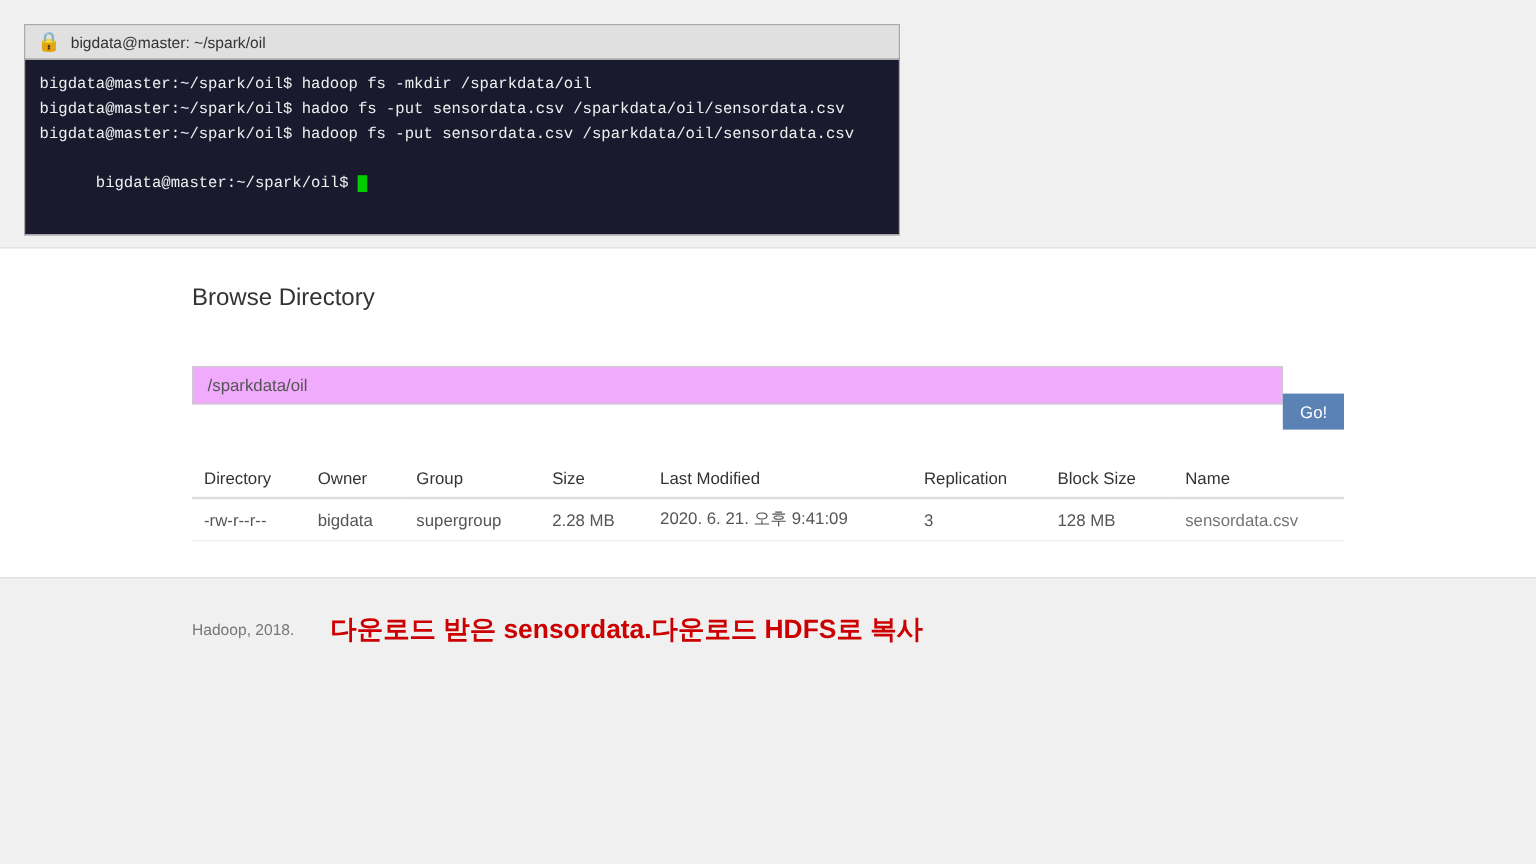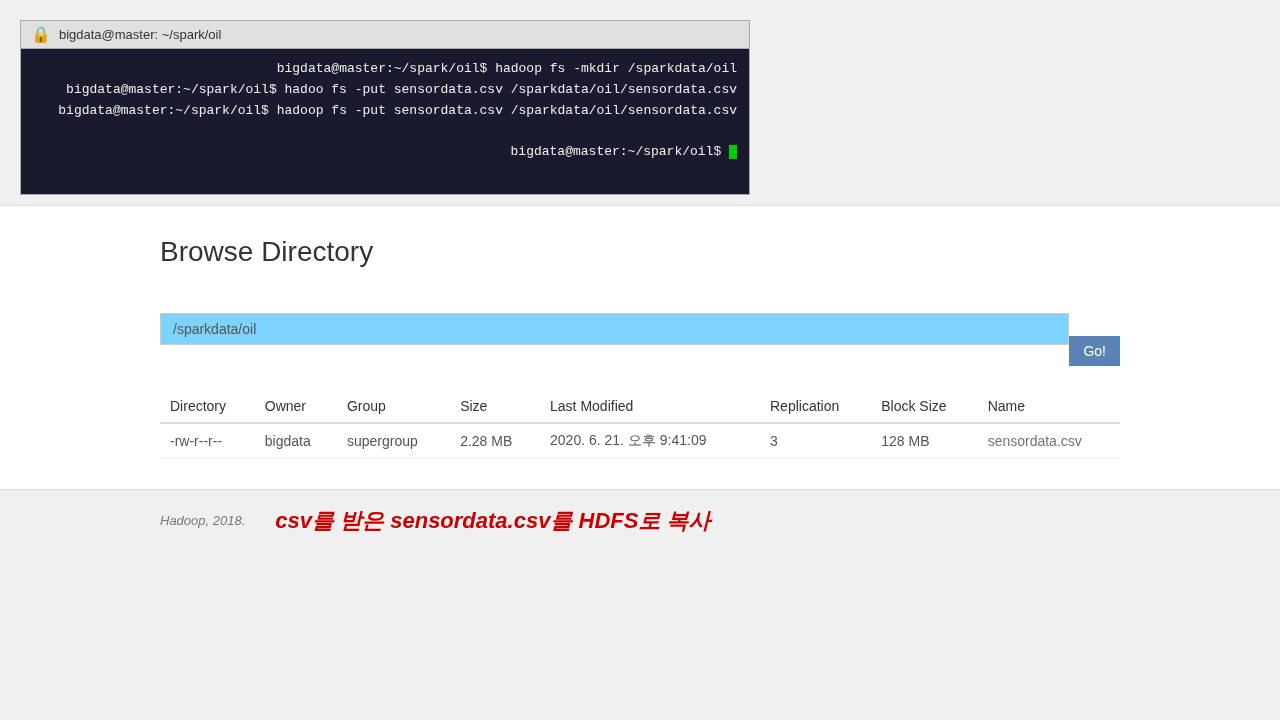--- a/index.html
+++ b/index.html
@@ -41,21 +41,20 @@
       padding: 10px 12px;
       font-family: 'Courier New', Courier, monospace;
       font-size: 13px;
       color: #f0f0f0;
       line-height: 1.6;
       border: 1px solid #aaa;
     }
 
     .terminal-line {
       white-space: pre;
-      text-align: right;
     }
 
     .terminal-cursor {
       display: inline-block;
       background: #00cc00;
       width: 8px;
       height: 14px;
       vertical-align: middle;
       animation: blink 1s step-end infinite;
     }
@@ -66,41 +65,41 @@
 
     
     .browser-section {
       background: #ffffff;
       margin: 0;
       padding: 30px 160px;
       border-top: 1px solid #ddd;
     }
 
     .browse-title {
-      font-size: 28px;
+      font-size: 20px;
       font-weight: 300;
       color: #333;
       margin-bottom: 24px;
     }
 
     .search-bar {
       display: flex;
       align-items: center;
       gap: 0;
       margin-bottom: 24px;
     }
 
     .search-input {
       flex: 1;
       padding: 7px 12px;
       border: 1px solid #ccc;
       font-size: 14px;
       color: #555;
       outline: none;
-      background: #7dd3fc;
+      background: #f0abfc;
     }
 
     .go-button {
       background: #5a82b4;
       color: #fff;
       border: none;
       padding: 7px 14px;
       font-size: 14px;
       cursor: pointer;
       margin-top: 44px;
@@ -137,25 +136,24 @@
 
     .file-link {
       color: #737373;
       text-decoration: none;
     }
 
     
     .footer-section {
       background: #f0f0f0;
       border-top: 1px solid #ddd;
-      padding: 16px 160px;
+      padding: 28px 160px;
       display: flex;
       align-items: center;
       gap: 30px;
-      font-style: italic;
     }
 
     .footer-text {
       color: #777;
       font-size: 13px;
     }
 
     .annotation-text {
       color: #cc0000;
       font-size: 22px;
@@ -219,14 +217,14 @@
         <td>
           <a class="file-link" href="#">sensordata.csv</a>
         </td>
       </tr>
     </tbody>
   </table>
 </div>
 
 <div class="footer-section">
   <span class="footer-text">Hadoop, 2018.</span>
-  <span class="annotation-text">csv를 받은 sensordata.csv를 HDFS로 복사</span>
+  <span class="annotation-text">다운로드 받은 sensordata.다운로드 HDFS로 복사</span>
 </div>
 
 </body></html>

